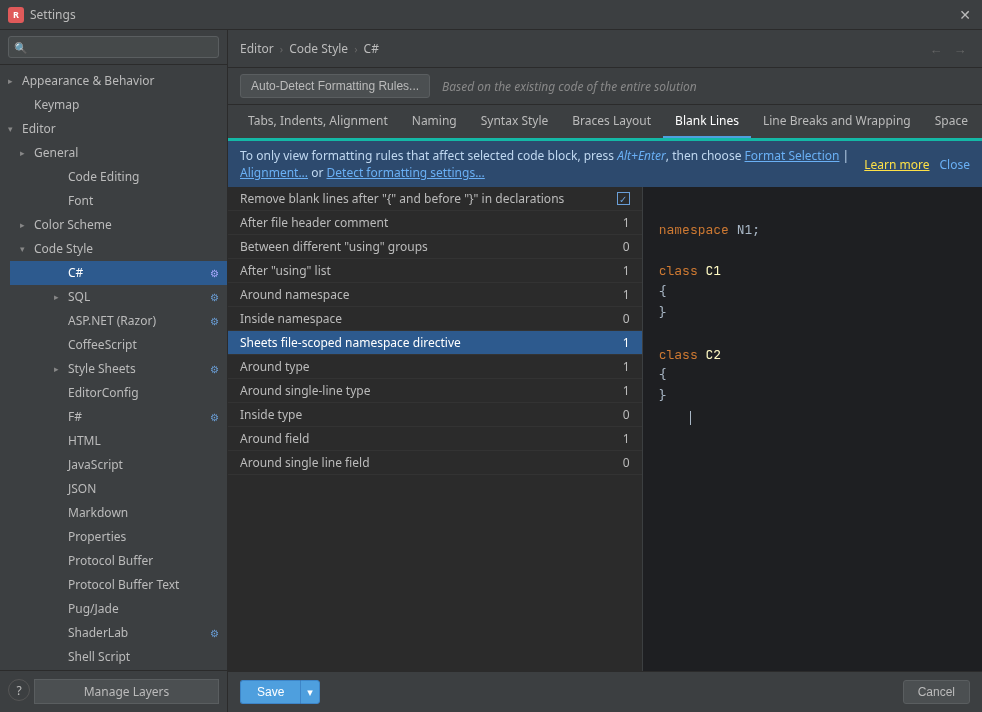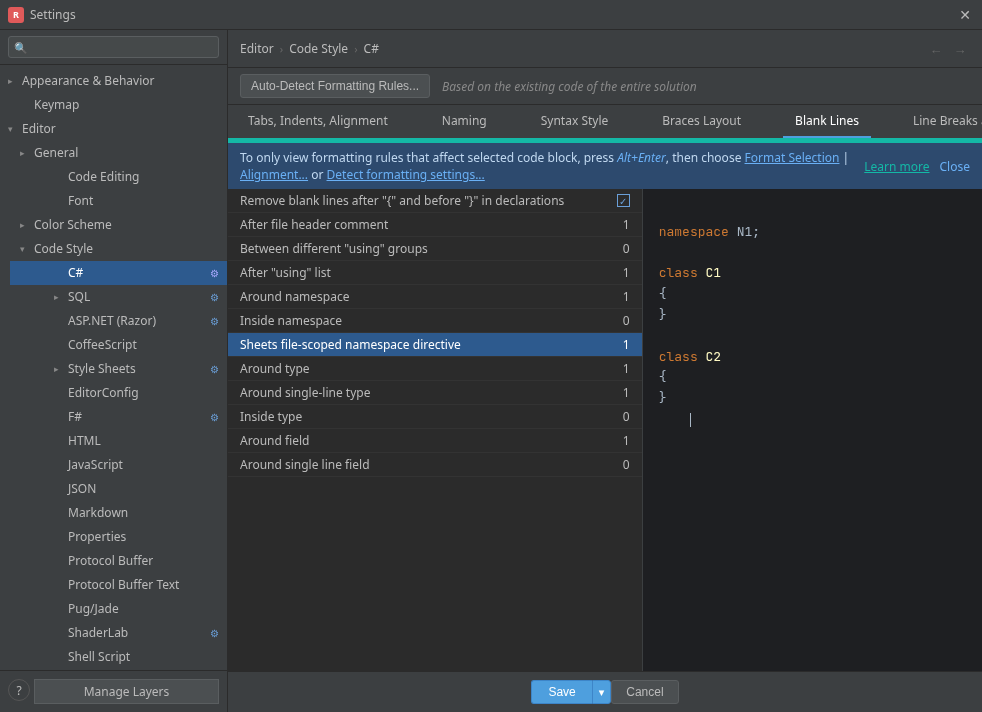--- a/index.html
+++ b/index.html
@@ -238,23 +238,22 @@
       font-size: 12px;
       color: #888;
       font-style: italic;
     }
 
     
     .tabs-row {
       background: #3c3f41;
       display: flex;
       align-items: flex-start;
-      border-bottom: 5px solid #14b8a6;
+      border-bottom: 3px solid #14b8a6;
       padding: 0 8px;
-      gap: 30px;
     }
     .tab {
       padding: 7px 12px;
       font-size: 12px;
       color: #bbbbbb;
       cursor: pointer;
       border-bottom: 2px solid transparent;
       white-space: nowrap;
     }
     .tab.active {
@@ -290,21 +289,21 @@
       color: #6ab0f5;
       text-decoration: underline;
       cursor: pointer;
     }
     .info-bar-actions {
       display: flex;
       gap: 10px;
       align-items: center;
     }
     .info-link {
-      color: #14b8a6;
+      color: #fde047;
       cursor: pointer;
       font-size: 12px;
       text-decoration: underline;
     }
     .info-close {
       color: #6ab0f5;
       cursor: pointer;
       font-size: 12px;
     }
 
@@ -382,21 +381,21 @@
       animation: blink 1s step-end infinite;
       vertical-align: text-bottom;
     }
     @keyframes blink {
       50% { opacity: 0; }
     }
 
     
     .bottom-row {
       display: flex;
-      justify-content: center;
+      justify-content: space-between;
       align-items: center;
       padding: 8px 12px;
       background: #3c3f41;
       border-top: 1px solid #2b2b2b;
       gap: 0;
     }
     .save-btn-group {
       display: flex;
       align-items: stretch;
     }

